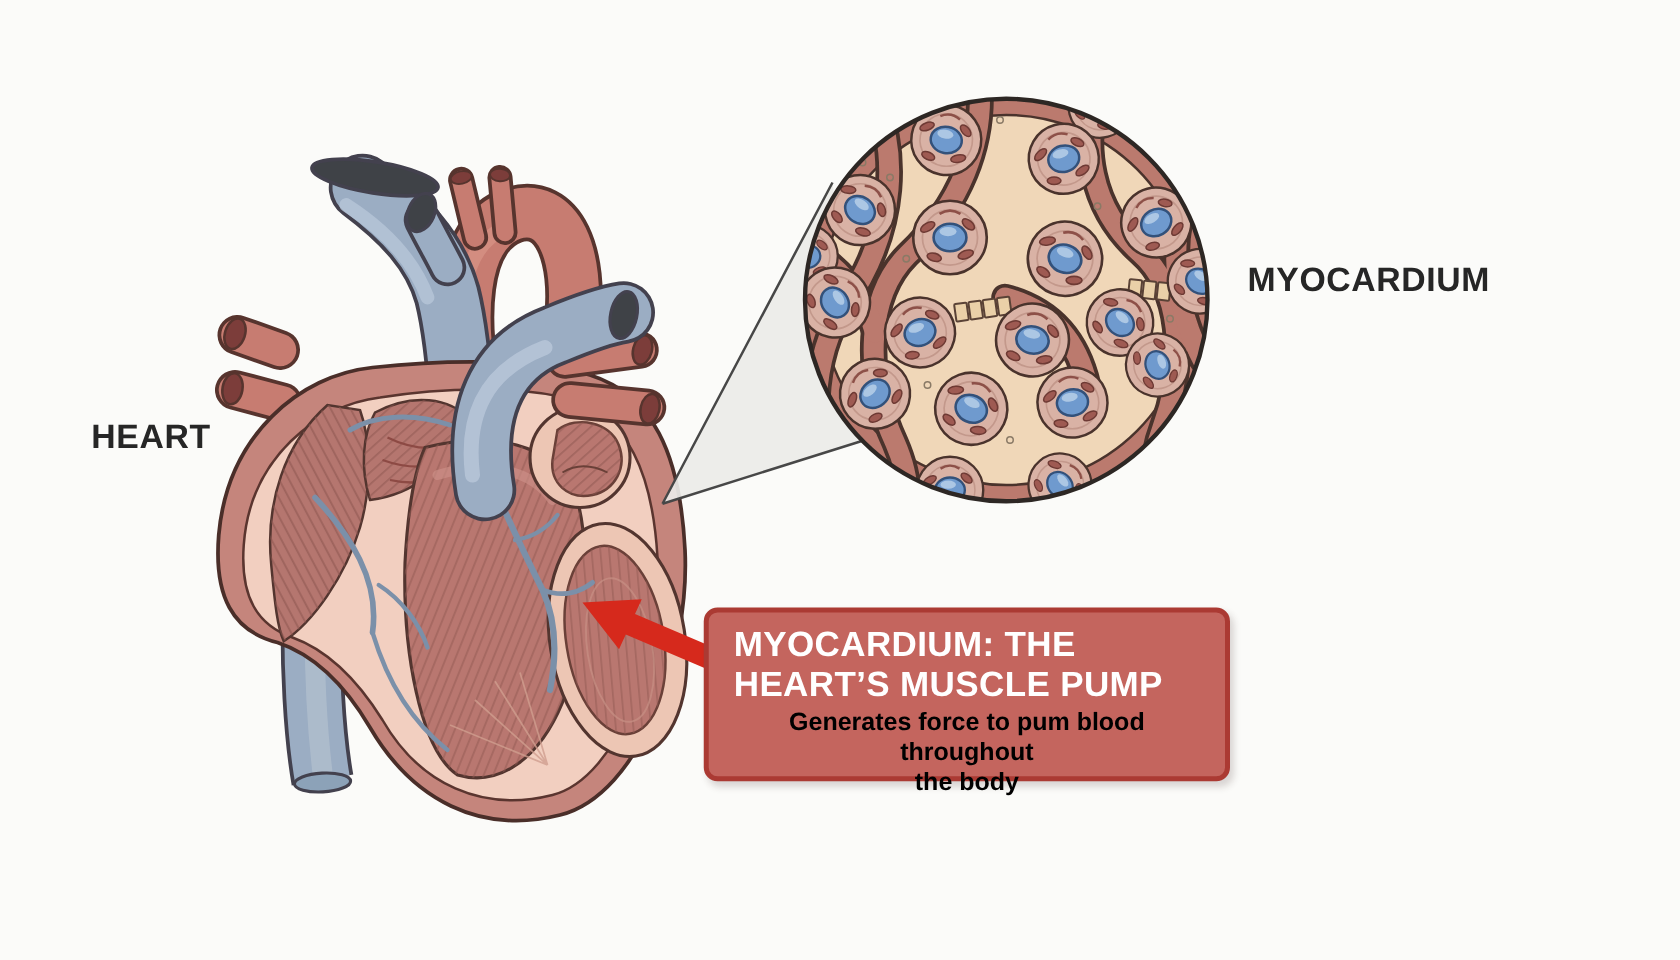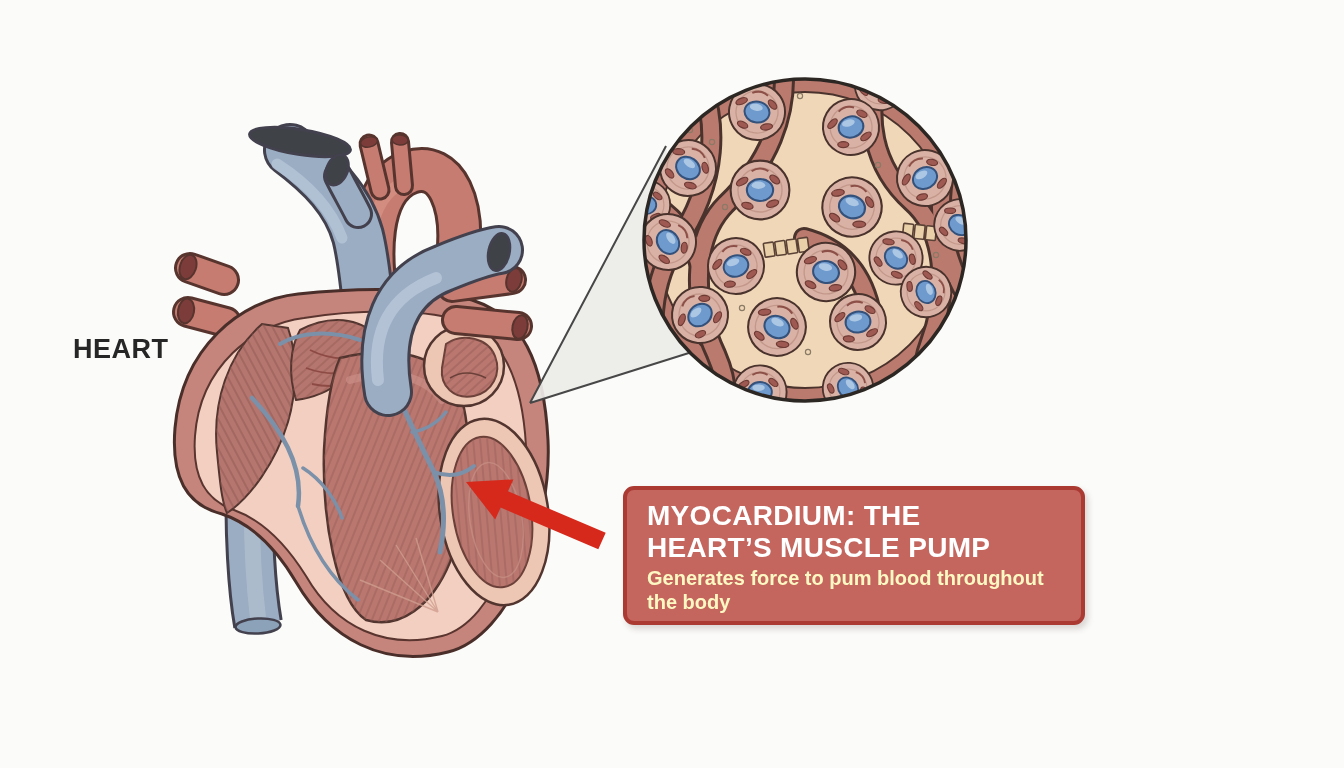--- a/index.html
+++ b/index.html
@@ -16,44 +16,45 @@
     font-weight:700;
     font-size:27px;
     letter-spacing:0.5px;
     color:#262626;
     white-space:nowrap;
   }
   .heart-label{left:73px;top:334px;}
   .inset-label{left:998px;top:209px;}
   .callout{
     position:absolute;
-    left:623px;top:486px;
-    width:462px;height:139px;
+    left:563px;top:486px;
+    width:421px;height:139px;
     box-sizing:border-box;
     background:#c4655e;
     border:4px solid #ab3a33;
     border-radius:11px;
     padding:10px 20px 12px 20px;
     box-shadow:3px 4px 6px rgba(60,40,40,0.18);
   }
   .callout-title{
     color:#ffffff;
     font-weight:700;
     font-size:28px;
     line-height:1.13;
     letter-spacing:0.3px;
     white-space:pre-line;
   }
   .callout-subtitle{
-    color:#fef9c3;
+    color:#000000;
     font-weight:700;
     font-size:20px;
     line-height:1.2;
     margin-top:3px;
     white-space:pre-line;
+    text-align:center;
   }
 </style>
 </head>
 <body>
 
 <div class="stage">
 
 <svg width="1344" height="768" viewBox="0 0 1344 768">
   <defs>
     <pattern id="st1" width="7" height="7" patternUnits="userSpaceOnUse" patternTransform="rotate(22)">
@@ -264,20 +265,21 @@
     </g>
     <circle cx="805" cy="240" r="161" fill="none" stroke="#2d2724" stroke-width="3.5"></circle>
   </g>
 
   <g>
     <polygon fill="#d6291c" points="466,482 513.4,479.4 508,491.2 605.7,532.8 598.3,549.2 500.6,507.6 495.2,519.4"></polygon>
   </g>
 </svg>
 
   <div class="anno-label heart-label">HEART</div>
+  <div class="anno-label inset-label">MYOCARDIUM</div>
 
   <div class="callout">
     <div class="callout-title">MYOCARDIUM: THE
 HEART’S MUSCLE PUMP</div>
     <div class="callout-subtitle">Generates force to pum blood throughout
 the body</div>
   </div>
 
 </div>
 

